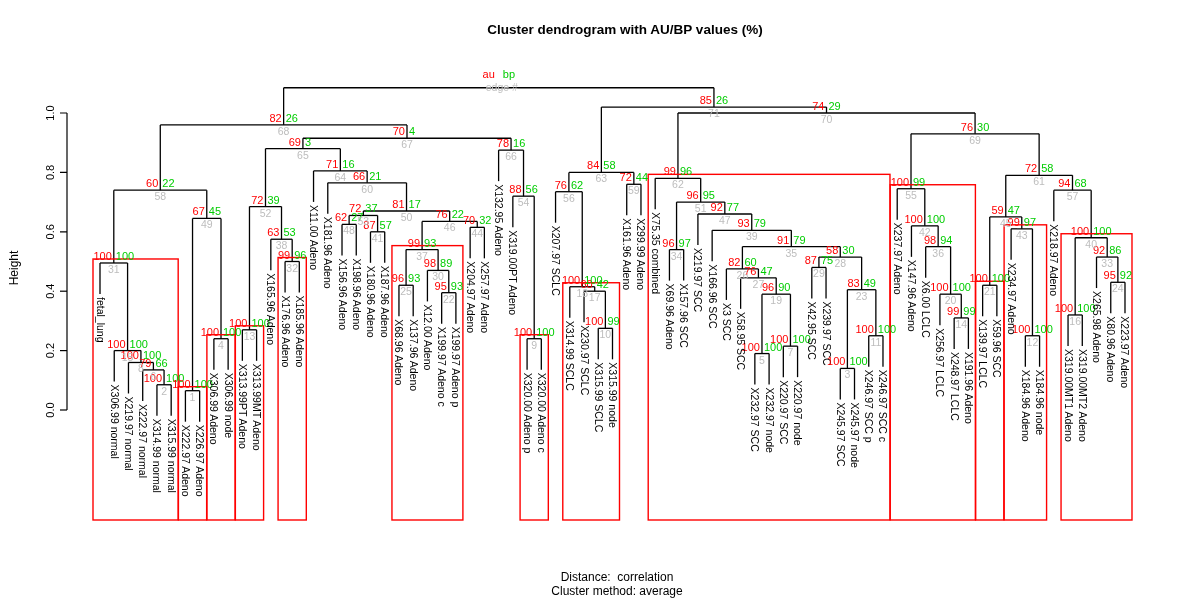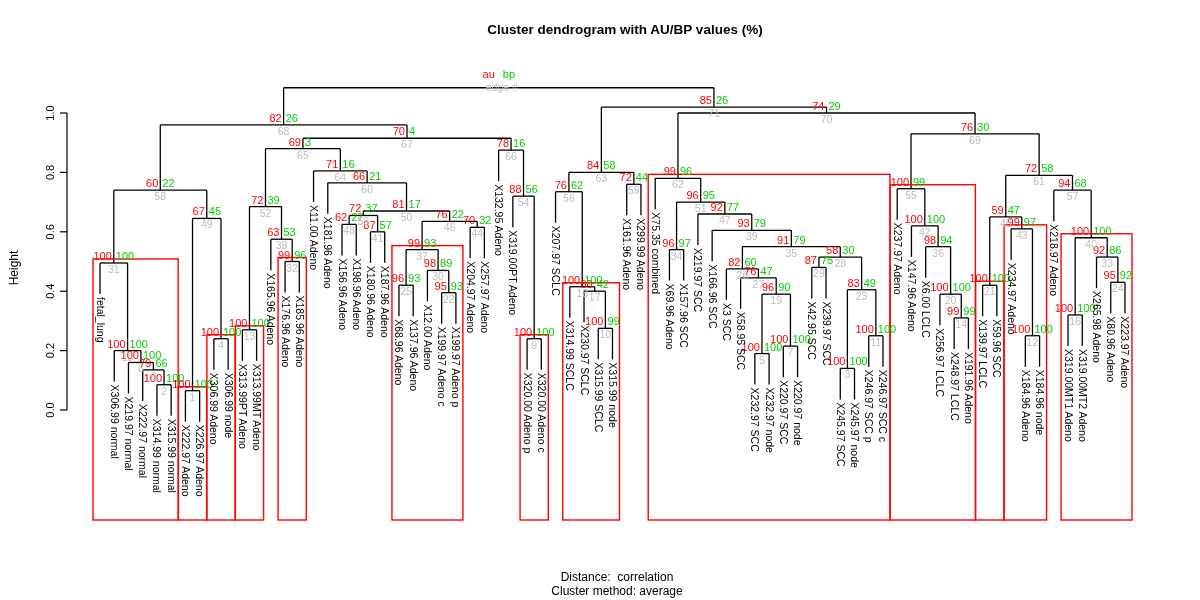--- a/index.html
+++ b/index.html
@@ -1,17 +1,17 @@
 <!DOCTYPE html>
 <html><head>
 <meta charset="utf-8">
 <style>
   html,body{margin:0;padding:0;background:#ffffff;}
   .page{width:1200px;height:600px;position:relative;background:#ffffff;overflow:hidden;
-        font-family:"Liberation Sans", sans-serif;}
+        font-family:"Liberation Sans", sans-serif;border-radius:20px;}
   svg text{font-family:"Liberation Sans", sans-serif;}
   .title-text{font-size:13.5px;font-weight:bold;fill:#000;}
   .footer-text{font-size:12px;fill:#000;white-space:pre;}
   .axis-label{font-size:12px;fill:#000;}
   .tick-label{font-size:11px;fill:#000;}
 </style>
 </head>
 <body>
 
 <div class="page">

